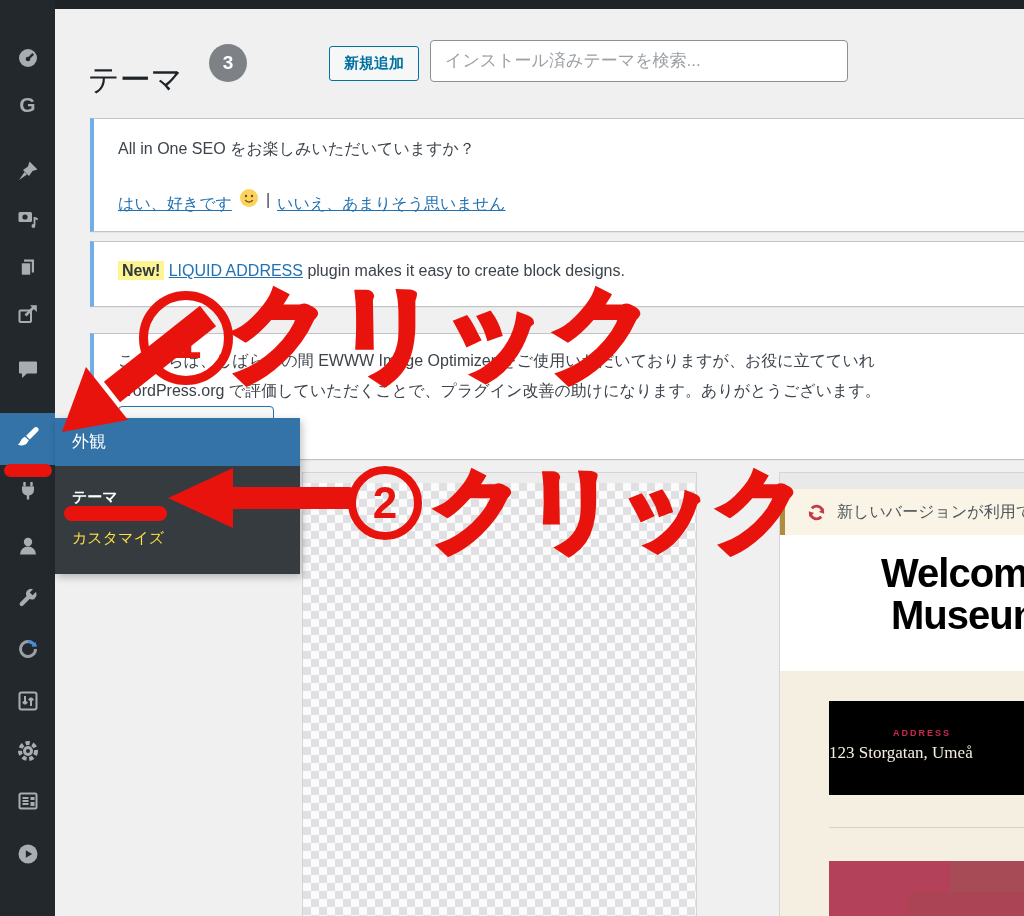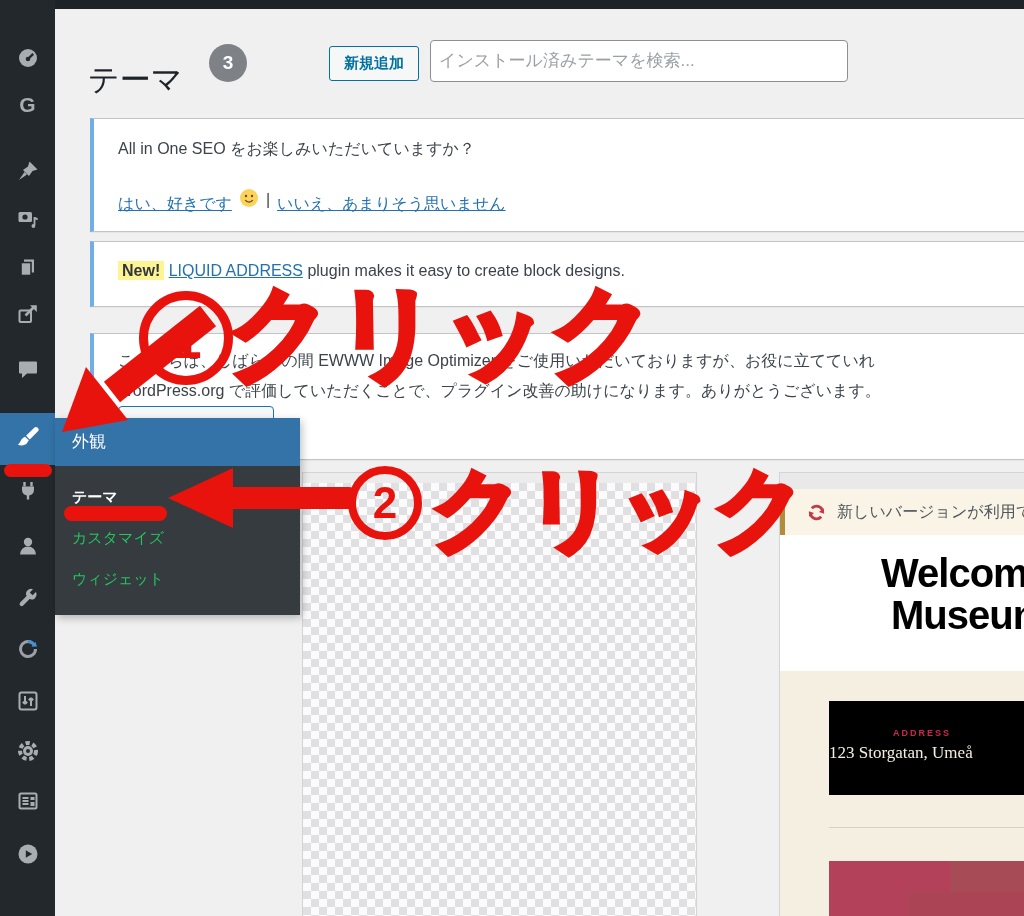--- a/index.html
+++ b/index.html
@@ -13,42 +13,42 @@
   #appearance-active{position:absolute;top:413px;left:0;width:55px;height:52px;background:#3373a7;
           display:flex;align-items:center;justify-content:center;z-index:32;cursor:pointer;}
   .gletter{color:#a8adb2;font-weight:bold;font-size:21px;line-height:1;}
   
   #page-title{position:absolute;left:88px;top:38px;font-size:31px;font-weight:400;color:#1d2327;z-index:11;}
   #theme-count{position:absolute;left:209px;top:44px;width:38px;height:38px;border-radius:50%;background:#7e8287;
           color:#fff;font-size:19px;font-weight:bold;display:flex;align-items:center;justify-content:center;z-index:11;}
   #add-new{position:absolute;left:291px;top:46px;height:33px;padding:0 14px;background:#f6f7f7;border:1px solid #0071a1;
           border-radius:3px;color:#0071a1;font-size:15px;font-weight:600;display:flex;align-items:center;z-index:11;cursor:pointer;margin-left:38px;}
   #search-box{position:absolute;left:430px;top:40px;width:418px;height:42px;border:1px solid #8c8f94;border-radius:4px;
-          background:#fff;font-size:17px;color:#2c3338;padding:0 8px;box-sizing:border-box;z-index:11;
+          background:#fff;font-size:17px;color:#2c3338;padding:0 14px;box-sizing:border-box;z-index:11;
           font-family:"Liberation Sans","DejaVu Sans",sans-serif;}
   #search-box::placeholder{color:#9aa0a5;}
   
   .notice{position:absolute;left:90px;width:950px;background:#fff;border:1px solid #c3c4c7;border-left:4px solid #72aee6;
           box-shadow:0 1px 1px rgba(0,0,0,.04);z-index:10;box-sizing:border-box;}
   #n1{top:118px;height:114px;}
   #n2{top:241px;height:66px;}
   #n3{top:333px;height:127px;}
   .notice p{margin:0;font-size:16px;color:#3c434a;}
   .np1{padding:20px 0 0 24px;}
   .linkrow{padding:24px 0 0 24px;display:flex;align-items:center;gap:7px;}
   a.wplink{color:#2271b1;text-decoration:underline;cursor:pointer;font-size:16px;margin-top:10px;}
   .sep{color:#3c434a;}
   .newbadge{background:#fdf493;color:#32373c;font-weight:bold;padding:1px 4px;}
   #review-btn{position:absolute;left:24px;top:72px;height:42px;padding:0 24px;background:#f6f7f7;border:1px solid #2271b1;
           border-radius:4px;color:#2271b1;font-size:15px;display:flex;align-items:center;cursor:pointer;}
   
   #flyout{position:absolute;left:55px;top:418px;width:245px;z-index:40;box-shadow:2px 3px 8px rgba(0,0,0,.25);}
   #flyout-header{height:48px;background:#3373a7;color:#fff;font-size:17px;line-height:48px;padding-left:17px;cursor:pointer;}
   #flyout-items{background:#363b40;padding:10px 0 16px 0;}
-  .fitem{height:41px;line-height:41px;padding-left:17px;font-size:15px;color:#22c55e;cursor:pointer;}
+  .fitem{height:41px;line-height:41px;padding-left:17px;font-size:15px;color:#fde047;cursor:pointer;}
   .fitem.current{color:#fff;font-weight:bold;}
   
   #card-checker{position:absolute;left:302px;top:472px;width:393px;height:444px;border:1px solid #d4d4d6;background:#ececec;z-index:5;}
   .checker{position:absolute;left:0;right:0;top:10px;bottom:0;background-color:#fbfbfb;
      background-image:linear-gradient(45deg,#e0e0e2 25%,transparent 25%,transparent 75%,#e0e0e2 75%),
                       linear-gradient(45deg,#e0e0e2 25%,transparent 25%,transparent 75%,#e0e0e2 75%);
      background-size:16px 16px;background-position:0 0,8px 8px;}
   #card-theme{position:absolute;left:779px;top:472px;width:246px;height:444px;border:1px solid #d4d4d6;border-right:none;
           background:#e9e9ea;overflow:hidden;z-index:5;cursor:pointer;}
   .tnotice{position:absolute;left:0;top:16px;width:246px;height:46px;background:#f9f4e5;border-left:5px solid #b08d3e;
@@ -281,21 +281,20 @@
       <div class="maroon-patch1"></div>
       <div class="maroon-patch2"></div>
     </div>
   </div>
 
   <div id="flyout">
     <div id="flyout-header">外観</div>
     <div id="flyout-items">
       <div class="fitem current">テーマ</div>
       <div class="fitem">カスタマイズ</div>
-      <div class="fitem">ウィジェット</div>
     </div>
   </div>
 
   <div class="step-circle" id="circle1">1</div>
   <div class="step-text" id="text1">クリック</div>
   <div class="step-circle" id="circle2">2</div>
   <div class="step-text" id="text2">クリック</div>
 
   <svg id="arrow-overlay" width="1024" height="916" viewBox="0 0 1024 916">
     <g fill="#e8130c" stroke="none">

